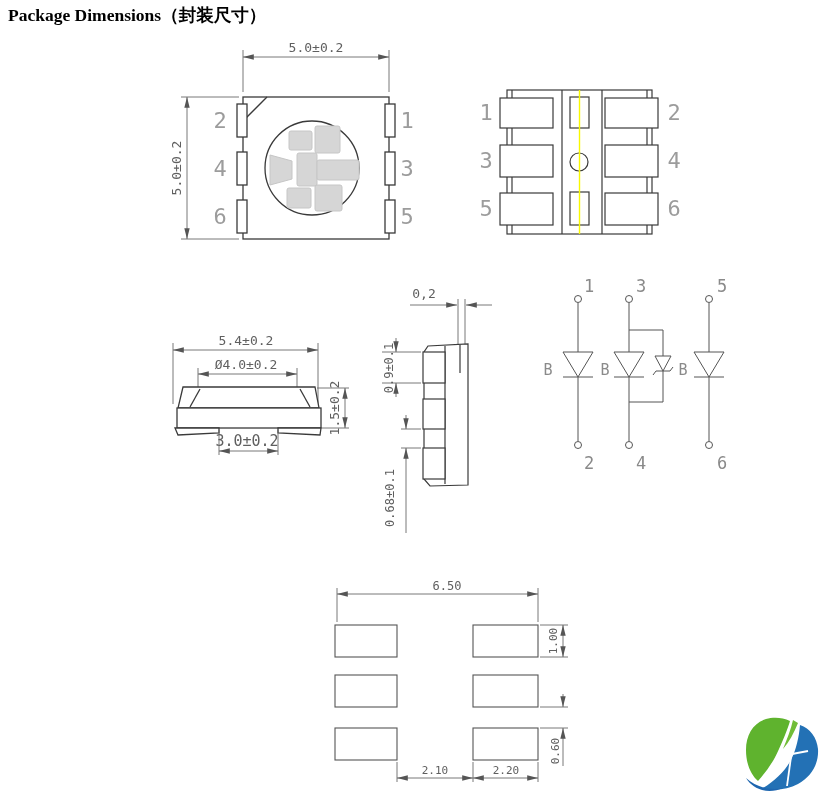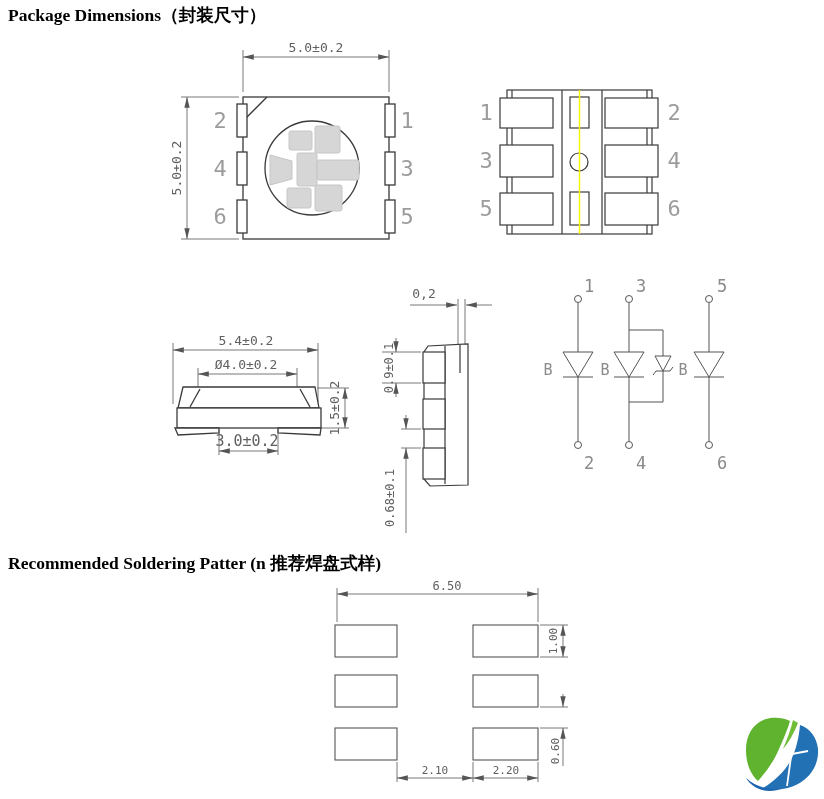--- a/index.html
+++ b/index.html
@@ -13,21 +13,20 @@
   .cadtext{font-family:"DejaVu Sans Mono", monospace;fill:#5f5f5f;}
   .pintext{font-family:"DejaVu Sans Mono", monospace;fill:#9c9c9c;}
   .ckttext{font-family:"DejaVu Sans Mono", monospace;fill:#8a8a8a;}
 </style>
 </head>
 <body>
 
 <div class="canvas">
 
   <div class="heading" id="h-package">Package Dimensions（封装尺寸）</div>
-  <div class="heading" id="h-solder">Recommended Soldering Patter (n 推荐焊盘式样)</div>
 
   <svg class="drawings" width="824" height="799" viewBox="0 0 824 799">
     <defs>
       <marker id="ar" viewBox="0 0 12 8" refX="12" refY="4" markerWidth="12" markerHeight="8" orient="auto-start-reverse">
           <path d="M0 1 L12 4 L0 7 Z" fill="#555"></path>
         </marker>
     </defs>
 
     <g stroke-linecap="butt">
 

